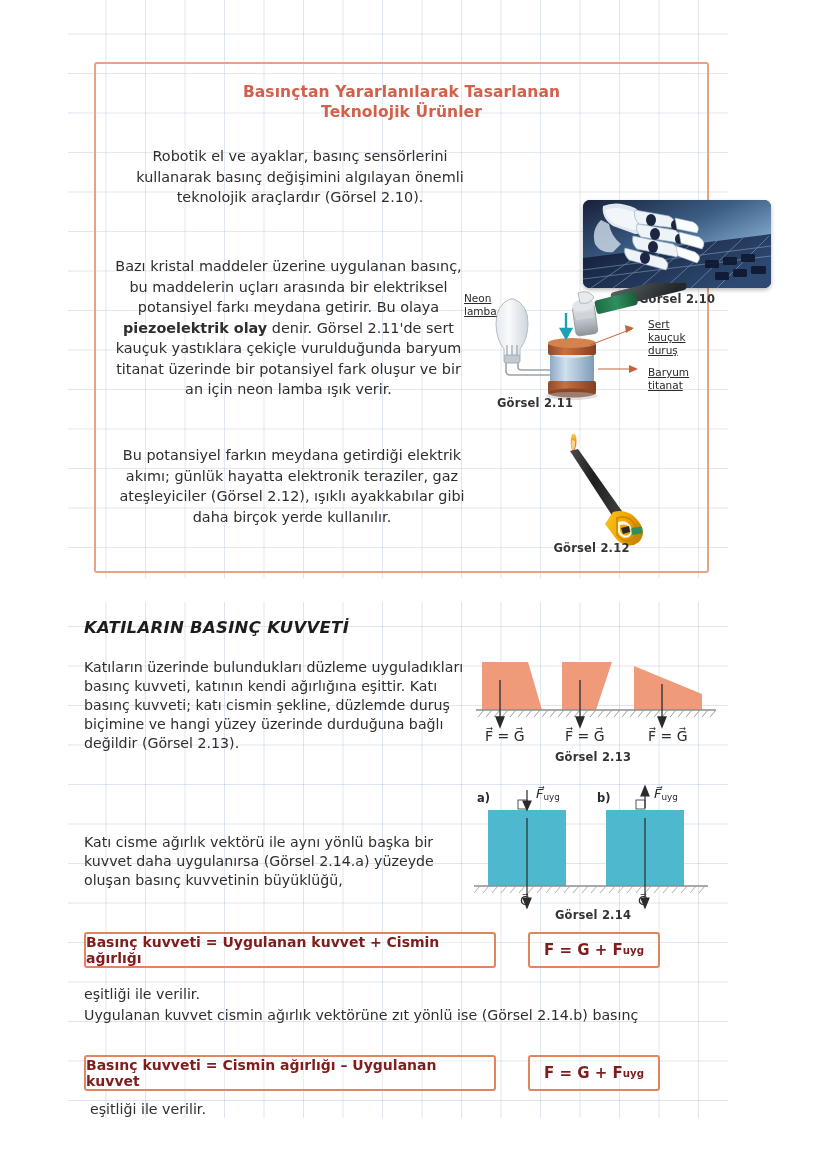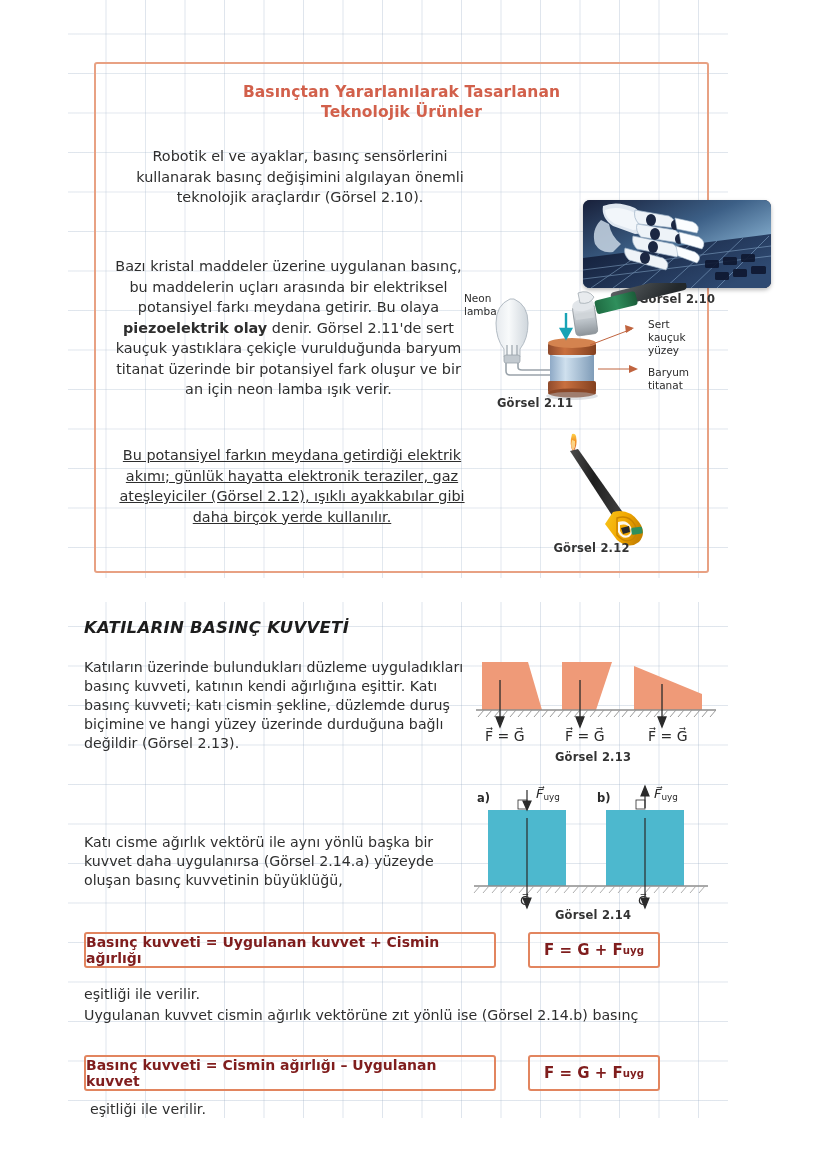--- a/index.html
+++ b/index.html
@@ -94,20 +94,21 @@
   #img211 {
     position: absolute;
     left: 462px; top: 283px;
     width: 248px; height: 122px;
   }
   .lbl-small {
     position: absolute;
     font-size: 10.5px;
     line-height: 13px;
     color: #2b2b2b;
+    text-decoration: underline;
   }
 
   
   #img212 {
     position: absolute;
     left: 545px; top: 432px;
     width: 120px; height: 115px;
   }
 
   
@@ -243,21 +244,21 @@
       </g>
       <rect width="188" height="88" fill="none"></rect>
     </svg>
   </div>
   <div class="caption hand" style="left:487px; top:228px; width:188px;">Görsel 2.10</div>
 
   <div class="para hand" style="left:10px; top:192px; width:365px;">
     <span>Bazı kristal maddeler üzerine uygulanan basınç, bu maddelerin uçları arasında bir elektriksel potansiyel farkı meydana getirir. Bu olaya </span><b>piezoelektrik olay</b><span> denir. Görsel 2.11'de sert kauçuk yastıklara çekiçle vurulduğunda baryum titanat üzerinde bir potansiyel fark oluşur ve bir an için neon lamba ışık verir.</span>
   </div>
 
-  <div class="para hand" style="left:16px; top:381px; width:360px;text-decoration:underline;">Bu potansiyel farkın meydana getirdiği elektrik akımı; günlük hayatta elektronik teraziler, gaz ateşleyiciler (Görsel 2.12), ışıklı ayakkabılar gibi daha birçok yerde kullanılır.</div>
+  <div class="para hand" style="left:16px; top:381px; width:360px;">Bu potansiyel farkın meydana getirdiği elektrik akımı; günlük hayatta elektronik teraziler, gaz ateşleyiciler (Görsel 2.12), ışıklı ayakkabılar gibi daha birçok yerde kullanılır.</div>
 </div>
 
 <div id="img211">
   <svg width="248" height="122" viewBox="0 0 248 122">
     <defs>
       <linearGradient id="bulbg" x1="0" y1="0" x2="1" y2="0">
         <stop offset="0%" stop-color="#e6eaee"></stop>
         <stop offset="40%" stop-color="#f8fafb"></stop>
         <stop offset="100%" stop-color="#cfd6dc"></stop>
       </linearGradient>
@@ -340,21 +341,21 @@
   </svg>
 </div>
 
 <div class="lbl-small hand" style="left:464px; top:292px;">
   <div>Neon</div>
   <div>lamba</div>
 </div>
 <div class="lbl-small hand" style="left:648px; top:318px;">
   <div>Sert</div>
   <div>kauçuk</div>
-  <div>yüzey</div>
+  <div>duruş</div>
 </div>
 <div class="lbl-small hand" style="left:648px; top:366px;">
   <div>Baryum</div>
   <div>titanat</div>
 </div>
 <div class="caption hand" style="left:475px; top:396px; width:120px;">Görsel 2.11</div>
 
 <div id="img212">
   <svg width="120" height="115" viewBox="0 0 120 115">
     <defs>

